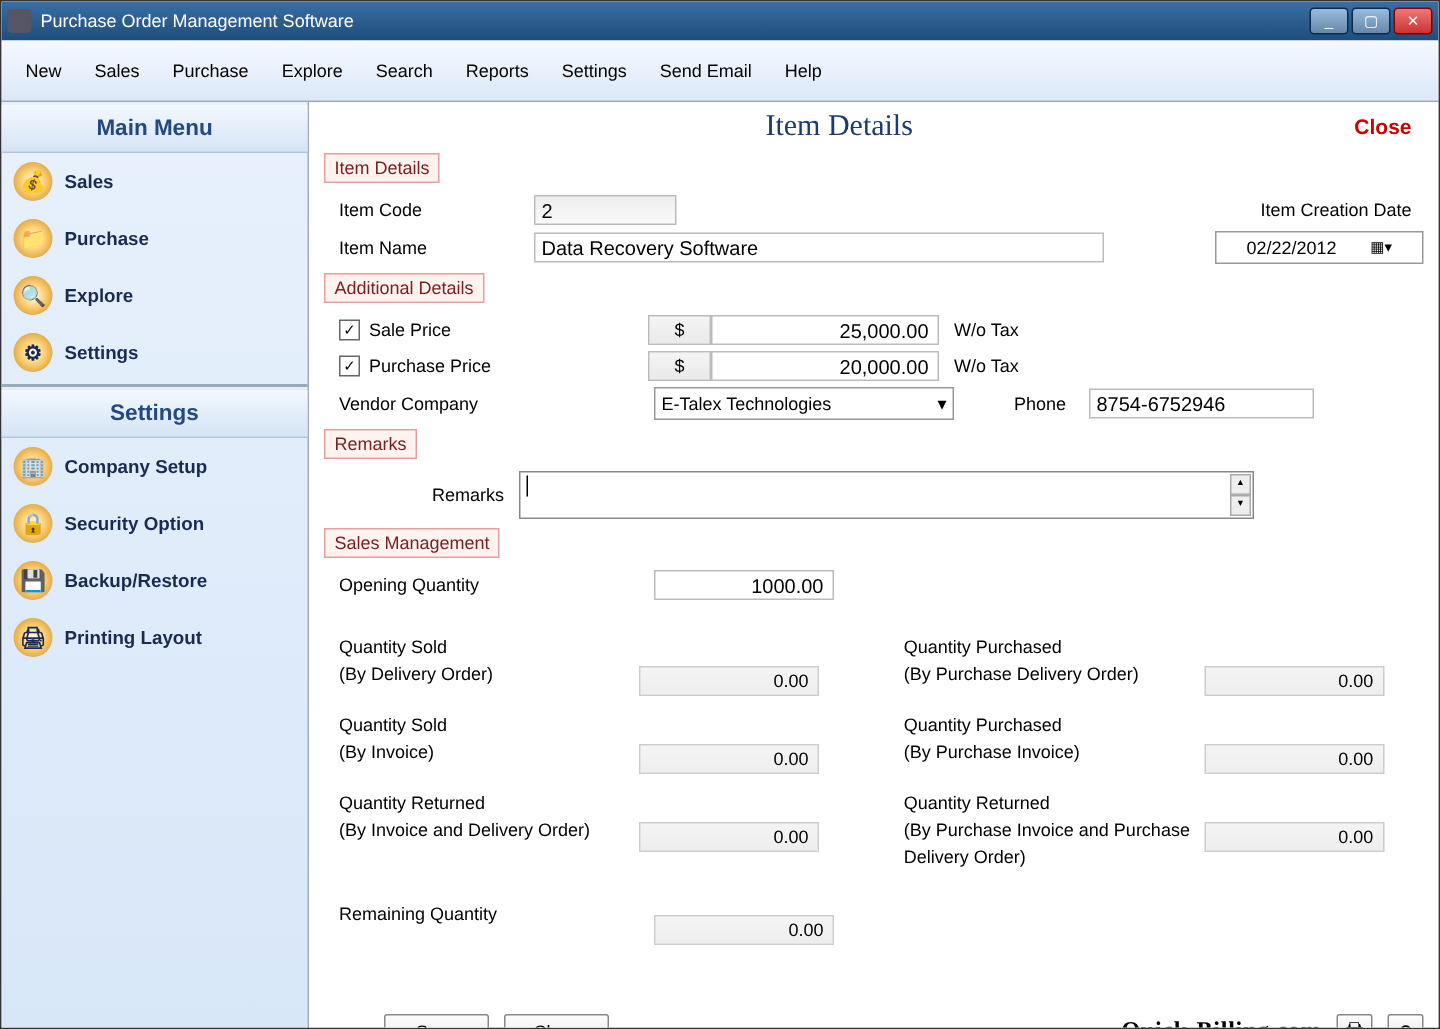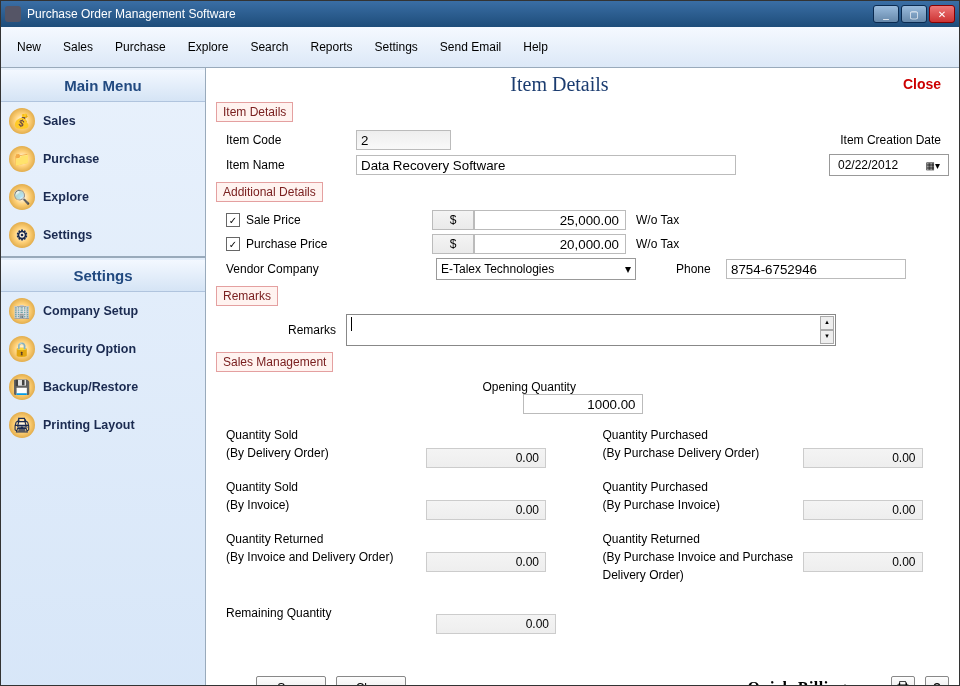--- a/index.html
+++ b/index.html
@@ -29,21 +29,21 @@
 .page-title-row { display:flex; align-items:center; height:32px;}
 .page-title { flex:1; text-align:center; font-size:20px; color:#1b3c70; font-family: "Segoe UI", Tahoma; font-weight:normal;}
 .close-link { color:#cc0000; font-weight:bold; font-size:14px; padding-right:8px; cursor:default;}
 
 .section-tab { display:inline-block; padding:2px 6px; background:#fff3f0; border:1px solid #e4a0a0; color:#7a2020; font-size:12px; margin: 2px 0 4px 0;}
 
 .grid-row { display:flex; align-items:center; margin: 4px 0; }
 .lbl { width: 140px; padding-left: 10px;}
 .small-input { width: 95px; height: 20px; background:linear-gradient(#eee,#f9f9f9); border:1px solid #bbb; padding:2px 4px;}
 .text-input { height: 20px; border:1px solid #bbb; padding:2px 4px; background:#fff;}
-.date-input { width: 120px; height: 22px; border:1px solid #999; display:flex; align-items:center; padding:0 8px; justify-content:space-between; background:#fff;}
+.date-input { width: 139px; height: 22px; border:1px solid #999; display:flex; align-items:center; padding:0 20px; justify-content:space-between; background:#fff;}
 .currency-box { width:42px; height:20px; border:1px solid #bbb; background:linear-gradient(#f4f4f4,#eaeaea); text-align:center; line-height:18px;}
 .num-input { width:152px; height:20px; border:1px solid #bbb; padding:2px 6px; text-align:right; background:#fff;}
 .readonly-num { width:160px; height:20px; border:1px solid #ccc; background:linear-gradient(#f4f4f4,#eee); padding:2px 6px; text-align:right;margin-top:22px;}
 .select { width:200px; height:22px; border:1px solid #999; background:#fff; padding:2px 4px; display:flex; justify-content:space-between; align-items:center;}
 .textarea { width:490px; height:32px; border:1px solid #888; padding:2px 4px; background:#fff; display:inline-block; position:relative;}
 .textarea .spin { position:absolute; right:1px; top:1px; bottom:1px; width:14px; display:flex; flex-direction:column;}
 .textarea .spin div{ flex:1; border:1px solid #aaa; background:#eee; font-size:7px; text-align:center; line-height:10px;}
 .checkbox { width:14px; height:14px; border:1px solid #666; display:inline-flex; align-items:center; justify-content:center; margin-right:6px; background:#fff; font-size:10px;}
 
 .sm-grid { display:grid; grid-template-columns: 1fr 1fr; column-gap: 20px; }
@@ -163,41 +163,41 @@
       <div style="padding-left:10px">W/o Tax</div>
     </div>
     <div class="grid-row">
       <div class="lbl" style="width:220px">Vendor Company</div>
       <div class="select">
         <span>E-Talex Technologies</span>
         <span>▾</span>
       </div>
       <div style="width:40px"></div>
       <div style="width:50px">Phone</div>
-      <input class="text-input" style="width: 180px;" value="8754-6752946">
+      <input class="text-input" style="width: 150px;" value="8754-6752946">
     </div>
 
     
     <div class="section-tab">Remarks</div>
     <div class="grid-row">
       <div style="width:130px; text-align:right; padding-right:10px;">Remarks</div>
       <div class="textarea">
         <span></span>
         <span style="border-left:1px solid #000; height:14px; display:inline-block; vertical-align:top;"></span>
         <div class="spin">
             <div>▴</div>
             <div>▾</div>
           </div>
       </div>
     </div>
 
     
     <div class="section-tab">Sales Management</div>
 
-    <div class="grid-row" style="margin-bottom:12px;flex-direction:column;">
+    <div class="grid-row" style="margin-bottom:22px;">
       <div class="lbl" style="width:220px">Opening Quantity</div>
       <input class="num-input" style="width: 120px;" value="1000.00">
     </div>
 
     <div class="sm-grid">
       <div class="sm-item">
         <div class="slbl"><span>Quantity Sold</span><span class="sub">(By Delivery Order)</span></div>
         <div class="readonly-num" style="width:120px">0.00</div>
       </div>
       <div class="sm-item">

